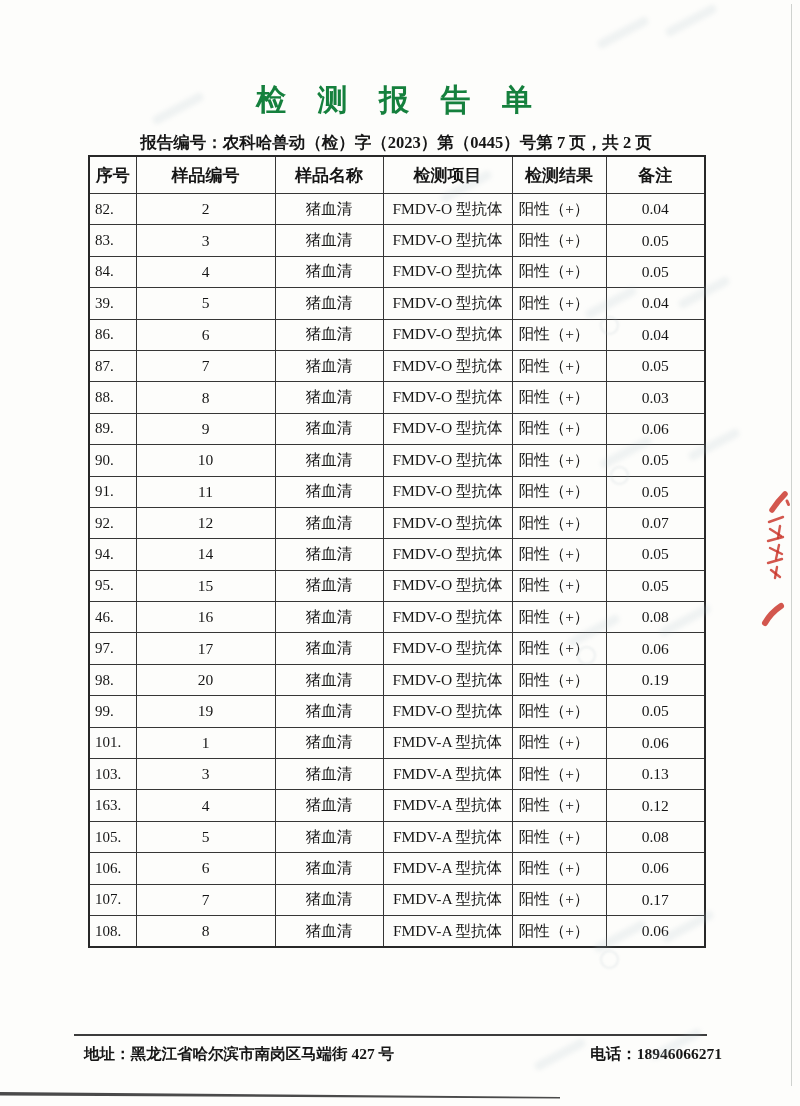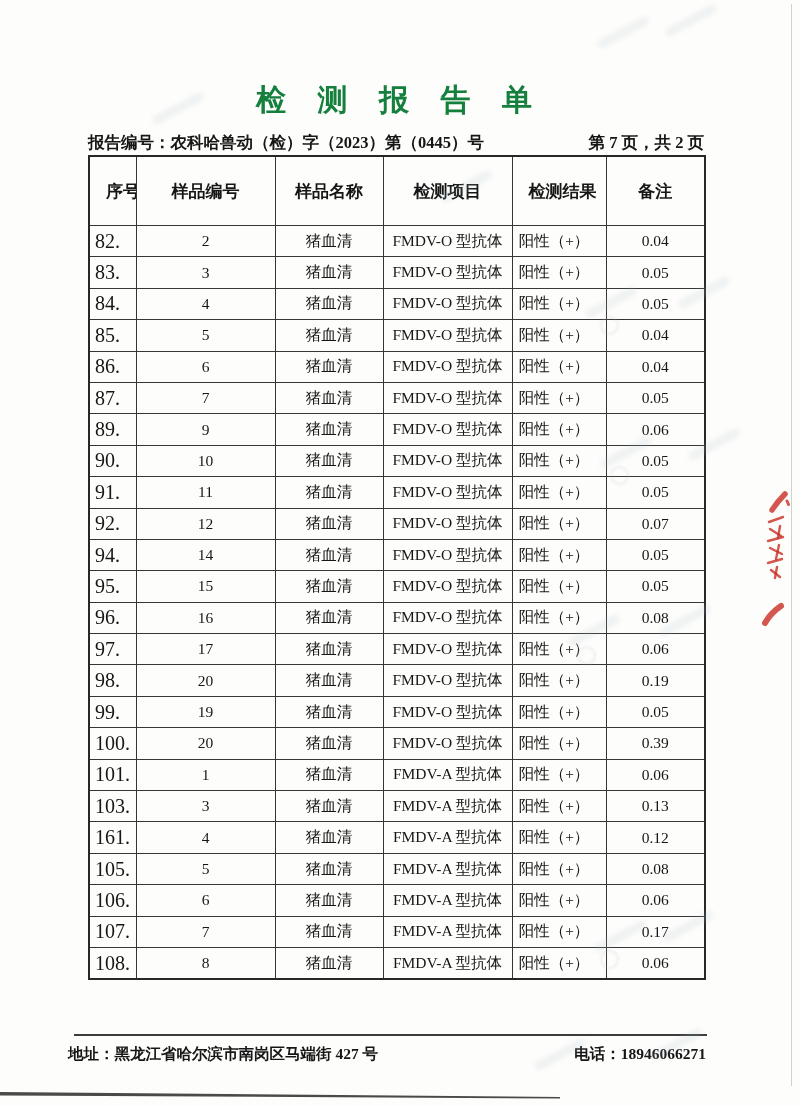--- a/index.html
+++ b/index.html
@@ -8,36 +8,36 @@
     background:#fdfdfb;overflow:hidden;
     font-family:"Liberation Serif","DejaVu Serif",serif;color:#161616;
   }
   .title{
     position:absolute;top:80px;left:0;width:100%;text-align:center;
     font-size:30px;font-weight:700;letter-spacing:12px;white-space:nowrap;
     color:#15803d;
   }
   .meta{
     position:absolute;top:132px;left:88px;width:616px;
-    display:flex;justify-content:space-between;align-items:flex-end;
+    display:flex;justify-content:center;align-items:flex-end;
     font-size:16.5px;font-weight:700;white-space:nowrap;
   }
   table.rt{
     position:absolute;top:155px;left:88px;width:616px;
     border-collapse:collapse;table-layout:fixed;
     border:2.2px solid #282828;
   }
   .rt th,.rt td{border:1.5px solid #363636;overflow:hidden;white-space:nowrap;}
-  .rt th{height:36px;font-size:17px;font-weight:700;padding:16px;}
+  .rt th{height:36px;font-size:17px;font-weight:700;padding:0;}
   .rt td{height:30.4px;font-size:15.5px;text-align:center;padding:0;font-weight:400;}
-  .rt td.c0{text-align:left;padding-left:5px;font-size:20px;}
+  .rt td.c0{text-align:left;padding-left:5px;font-size:15px;}
   .rt td.c4{padding-right:10px;}
   .frule{position:absolute;top:1034px;left:74px;width:633px;height:2px;background:#3c3c3c;}
   .foot{
-    position:absolute;top:1044px;left:68px;width:638px;
+    position:absolute;top:1044px;left:84px;width:638px;
     display:flex;justify-content:space-between;
     font-size:15.5px;font-weight:700;white-space:nowrap;gap:15px;
   }
   .edge-line{position:absolute;left:791px;top:4px;width:1px;height:1082px;background:#cfd2cf;}
   .red-mark{position:absolute;left:757px;top:477px;width:42px;height:152px;}
   .scan-artifact{position:absolute;left:0;top:1089px;width:600px;height:14px;}
   .sm{
     position:absolute;width:56px;height:9px;background:#a9bdc7;opacity:.16;
     filter:blur(2px);transform:rotate(-28deg);border-radius:4px;pointer-events:none;
   }
@@ -96,21 +96,21 @@
         </tr>
         <tr>
           <td class="c0">84.</td>
           <td class="c1">4</td>
           <td class="c2">猪血清</td>
           <td class="c3">FMDV-O 型抗体</td>
           <td class="c4">阳性（+）</td>
           <td class="c5">0.05</td>
         </tr>
         <tr>
-          <td class="c0">85.</td>
+          <td class="c0">39.</td>
           <td class="c1">5</td>
           <td class="c2">猪血清</td>
           <td class="c3">FMDV-O 型抗体</td>
           <td class="c4">阳性（+）</td>
           <td class="c5">0.04</td>
         </tr>
         <tr>
           <td class="c0">86.</td>
           <td class="c1">6</td>
           <td class="c2">猪血清</td>
@@ -120,20 +120,28 @@
         </tr>
         <tr>
           <td class="c0">87.</td>
           <td class="c1">7</td>
           <td class="c2">猪血清</td>
           <td class="c3">FMDV-O 型抗体</td>
           <td class="c4">阳性（+）</td>
           <td class="c5">0.05</td>
         </tr>
         <tr>
+          <td class="c0">88.</td>
+          <td class="c1">8</td>
+          <td class="c2">猪血清</td>
+          <td class="c3">FMDV-O 型抗体</td>
+          <td class="c4">阳性（+）</td>
+          <td class="c5">0.03</td>
+        </tr>
+        <tr>
           <td class="c0">89.</td>
           <td class="c1">9</td>
           <td class="c2">猪血清</td>
           <td class="c3">FMDV-O 型抗体</td>
           <td class="c4">阳性（+）</td>
           <td class="c5">0.06</td>
         </tr>
         <tr>
           <td class="c0">90.</td>
           <td class="c1">10</td>
@@ -168,21 +176,21 @@
         </tr>
         <tr>
           <td class="c0">95.</td>
           <td class="c1">15</td>
           <td class="c2">猪血清</td>
           <td class="c3">FMDV-O 型抗体</td>
           <td class="c4">阳性（+）</td>
           <td class="c5">0.05</td>
         </tr>
         <tr>
-          <td class="c0">96.</td>
+          <td class="c0">46.</td>
           <td class="c1">16</td>
           <td class="c2">猪血清</td>
           <td class="c3">FMDV-O 型抗体</td>
           <td class="c4">阳性（+）</td>
           <td class="c5">0.08</td>
         </tr>
         <tr>
           <td class="c0">97.</td>
           <td class="c1">17</td>
           <td class="c2">猪血清</td>
@@ -200,45 +208,37 @@
         </tr>
         <tr>
           <td class="c0">99.</td>
           <td class="c1">19</td>
           <td class="c2">猪血清</td>
           <td class="c3">FMDV-O 型抗体</td>
           <td class="c4">阳性（+）</td>
           <td class="c5">0.05</td>
         </tr>
         <tr>
-          <td class="c0">100.</td>
-          <td class="c1">20</td>
-          <td class="c2">猪血清</td>
-          <td class="c3">FMDV-O 型抗体</td>
-          <td class="c4">阳性（+）</td>
-          <td class="c5">0.39</td>
-        </tr>
-        <tr>
           <td class="c0">101.</td>
           <td class="c1">1</td>
           <td class="c2">猪血清</td>
           <td class="c3">FMDV-A 型抗体</td>
           <td class="c4">阳性（+）</td>
           <td class="c5">0.06</td>
         </tr>
         <tr>
           <td class="c0">103.</td>
           <td class="c1">3</td>
           <td class="c2">猪血清</td>
           <td class="c3">FMDV-A 型抗体</td>
           <td class="c4">阳性（+）</td>
           <td class="c5">0.13</td>
         </tr>
         <tr>
-          <td class="c0">161.</td>
+          <td class="c0">163.</td>
           <td class="c1">4</td>
           <td class="c2">猪血清</td>
           <td class="c3">FMDV-A 型抗体</td>
           <td class="c4">阳性（+）</td>
           <td class="c5">0.12</td>
         </tr>
         <tr>
           <td class="c0">105.</td>
           <td class="c1">5</td>
           <td class="c2">猪血清</td>

